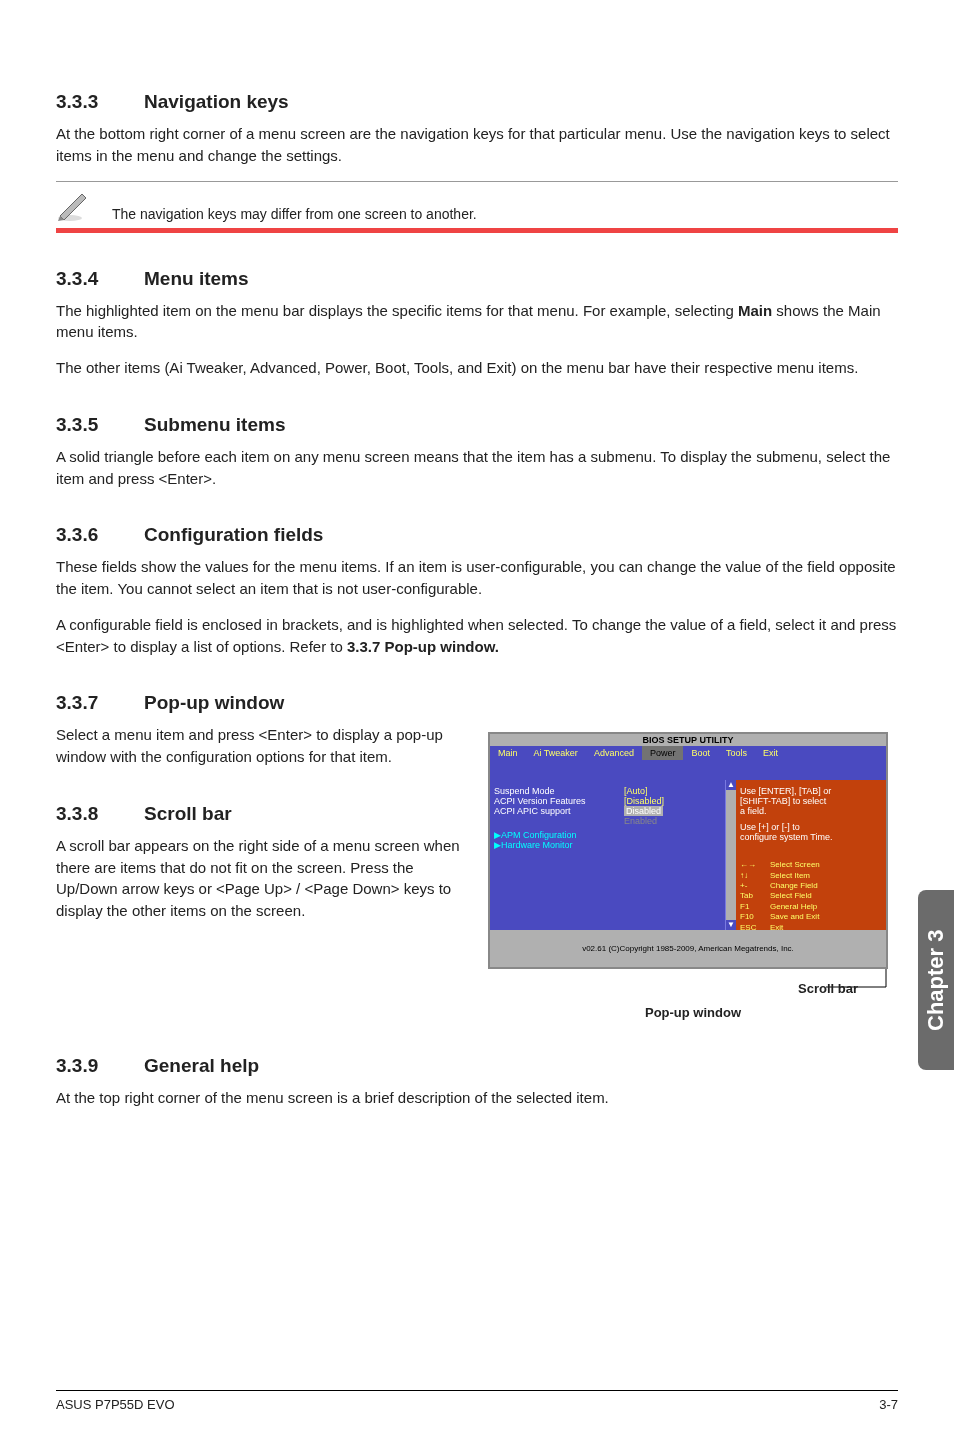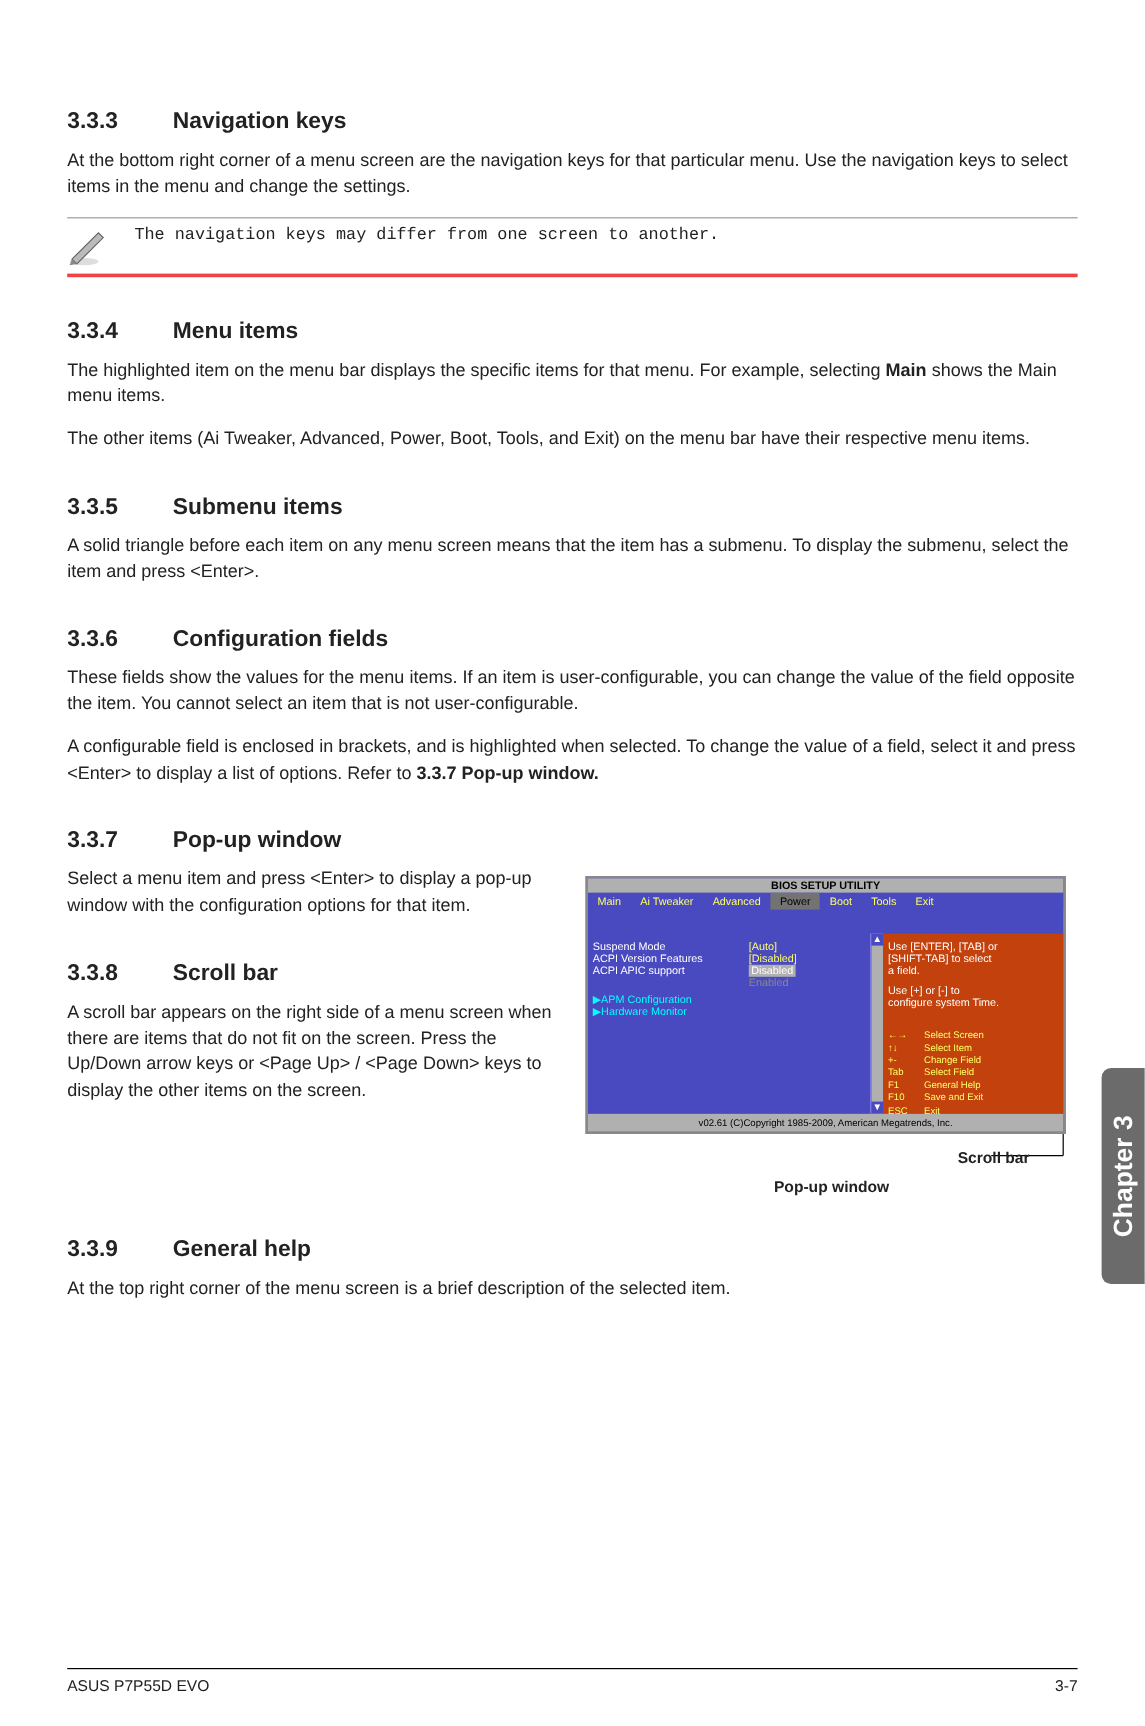--- a/index.html
+++ b/index.html
@@ -1,42 +1,42 @@
 <!DOCTYPE html>
 <html><head>
 <meta charset="utf-8">
 <style>
   * { margin: 0; padding: 0; box-sizing: border-box; }
   body { font-family: Arial, Helvetica, sans-serif; font-size: 15px; color: #222; background: #fff; width: 954px; height: 1438px; position: relative; }
   .page { padding: 56px 56px 0 56px; }
   h2.sec { font-size: 19px; font-weight: bold; margin-top: 35px; margin-bottom: 10px; }
   h2.sec .num { display: inline-block; width: 88px; }
   p.body { line-height: 1.45; margin-bottom: 14px; }
-  .note-block { border-top: 1px solid #999; border-bottom: 3px solid #ef4444; padding: 6px 0; margin: 10px 0 18px 0; display: flex; align-items: flex-start; gap: 18px; font-family: Liberation Mono, monospace; }
+  .note-block { border-top: 1px solid #999; border-bottom: 5px solid #ef4444; padding: 6px 0; margin: 10px 0 18px 0; display: flex; align-items: flex-end; gap: 18px; }
   .note-block svg { flex: none; }
   .note-text { font-size: 14px; }
   .two-col { display: flex; gap: 12px; }
   .two-col .left { flex: 1; }
   .two-col .right { width: 410px; padding-top: 8px; }
   .bios { width: 400px; font-family: Liberation Sans, sans-serif; font-size: 9px; color: #fff; background: #4a4ac0; border: 2px solid #888; }
   .bios-title { background: #b0b0b0; color: #000; font-weight: bold; text-align: center; padding: 1px 0; }
   .bios-menubar { display: flex; background: #4a4ac0; }
   .bios-menubar span { padding: 2px 8px; color: #ffff66; }
   .bios-menubar span.sel { background: #737373; color: #000; }
   .bios-body { display: flex; height: 150px; margin-top: 20px; }
   .bios-main { flex: 1; background: #4a4ac0; padding: 6px 4px; position: relative; border-right: 1px solid #7a7ae0; }
   .bios-line { display: flex; }
   .bios-line .lbl { width: 130px; color: #fff; }
   .bios-line .val { color: #ffff66; }
   .bios-line.sel .val { background: #b0b0b0; color: #fff; padding: 0 2px; }
   .bios-help { width: 150px; background: #c2410c; padding: 6px 4px; color: #fff; }
   .bios-scroll { width: 10px; background: #b0b0b0; display: flex; flex-direction: column; }
   .bios-scroll .arrow { height: 10px; background: #4a4ac0; color: #fff; text-align: center; font-size: 8px; line-height: 10px; }
   .bios-scroll .track { flex: 1; }
-  .bios-footer { background: #b0b0b0; color: #000; font-size: 8px; text-align: center; padding: 3px; }
+  .bios-footer { background: #b0b0b0; color: #000; font-size: 8px; text-align: center; padding: 14px; }
   .bios-help .keyrow { color: #ffff66; font-size: 8px; line-height: 1.3; }
   .bios-help .keyrow .k { display: inline-block; width: 30px; }
   .caption { font-size: 13px; font-weight: bold; text-align: center; margin-top: 2px; }
   .scroll-line { position: relative; height: 34px; }
   .scroll-line .lab { position: absolute; right: 40px; top: 12px; font-size: 13px; font-weight: bold; }
   .scroll-line svg { position: absolute; right: 0; top: 0; }
   .side-tab { position: absolute; right: 0; top: 890px; width: 36px; height: 180px; background: #6b6b6b; color: #fff; font-size: 22px; font-weight: bold; display: flex; align-items: center; justify-content: center; writing-mode: vertical-rl; transform: rotate(180deg); border-radius: 0 8px 8px 0; }
   .footer { position: absolute; bottom: 26px; left: 56px; right: 56px; border-top: 1px solid #000; padding-top: 6px; display: flex; justify-content: space-between; font-size: 13px; gap: 22px; }
   b { font-weight: bold; }
 </style>

